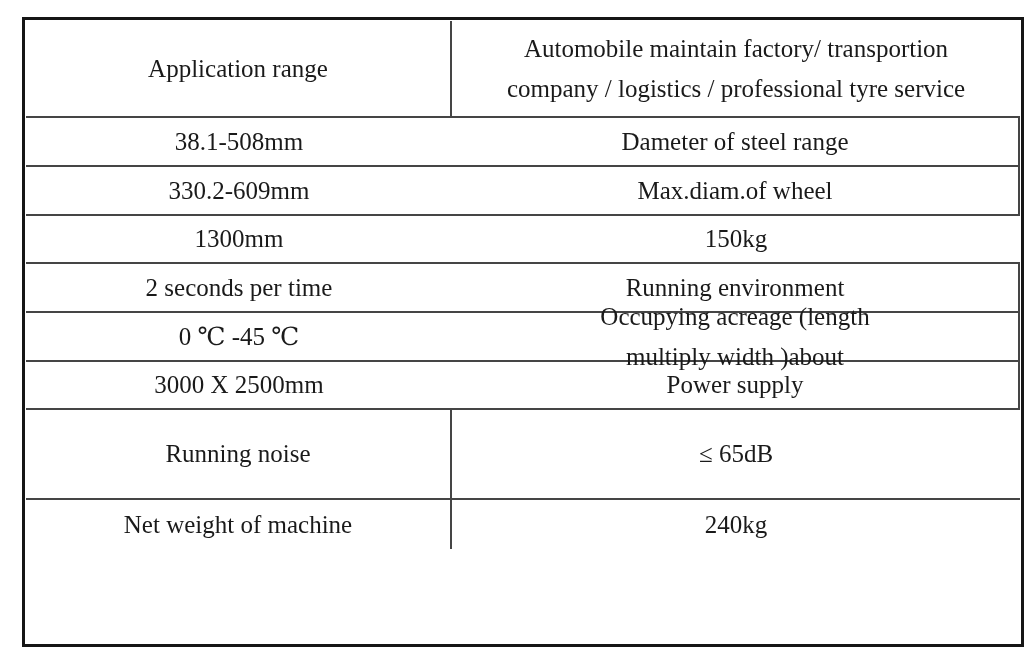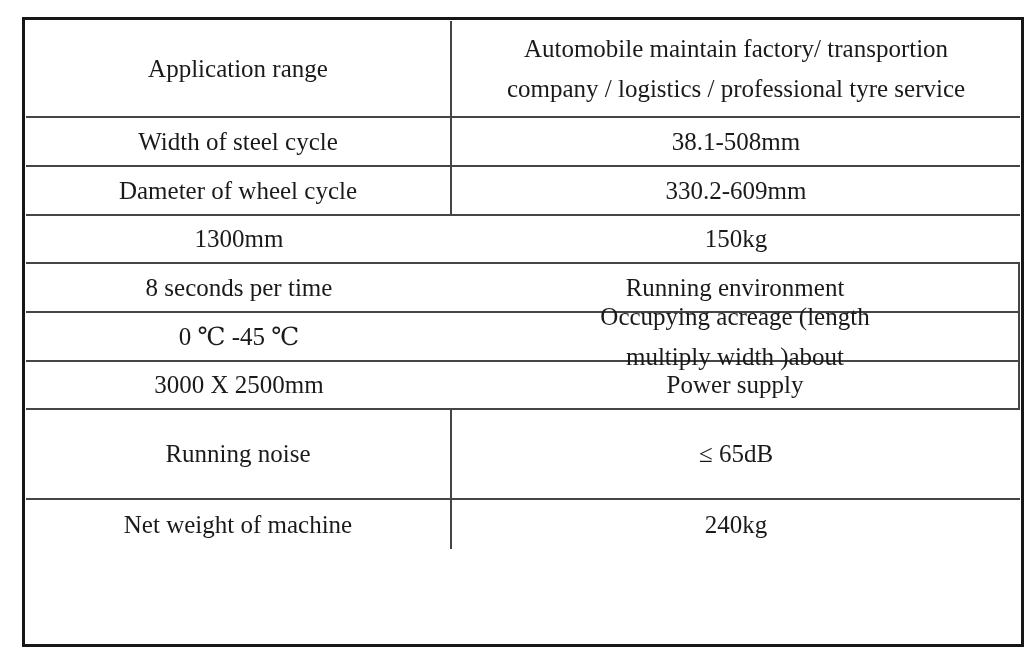--- a/index.html
+++ b/index.html
@@ -56,31 +56,31 @@
 </head>
 <body>
 
 <div class="page">
   <div class="spec-table">
 
     <div class="cell label">Application range</div>
     <div class="cell value">Automobile maintain factory/ transportion
 company / logistics / professional tyre service</div>
 
-    <div class="cell label">Width of steel cycle</div>
     <div class="cell value">38.1-508mm</div>
 
-    <div class="cell label">Dameter of wheel cycle</div>
+    <div class="cell label">Dameter of steel range</div>
     <div class="cell value">330.2-609mm</div>
 
+    <div class="cell label">Max.diam.of wheel</div>
     <div class="cell value">1300mm</div>
 
     <div class="cell value">150kg</div>
 
-    <div class="cell value">8 seconds per time</div>
+    <div class="cell value">2 seconds per time</div>
 
     <div class="cell label">Running environment</div>
     <div class="cell value">0 ℃ -45 ℃</div>
 
     <div class="cell label">Occupying acreage (length
 multiply width )about</div>
     <div class="cell value">3000 X 2500mm</div>
 
     <div class="cell label">Power supply</div>
 

